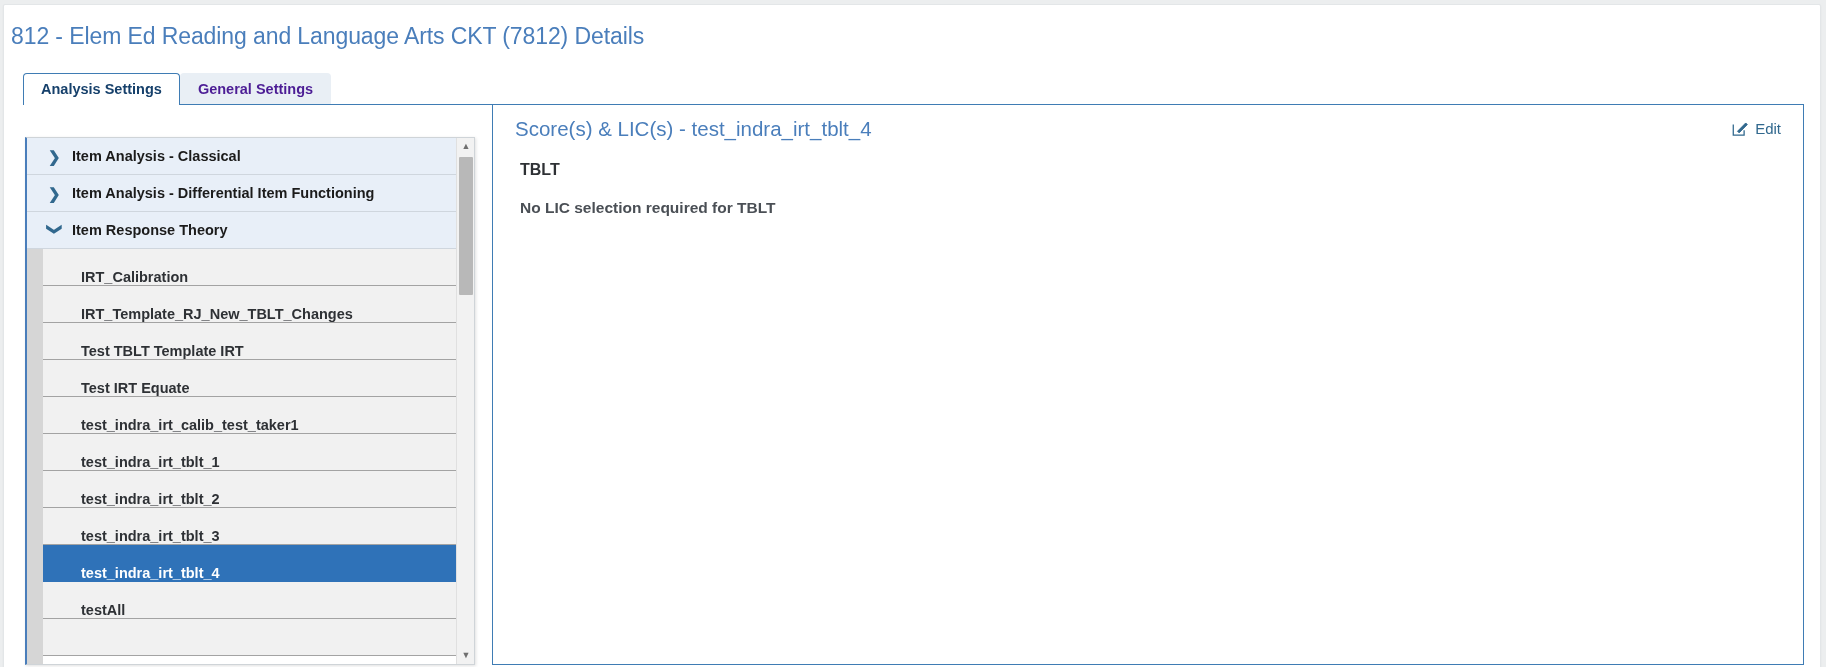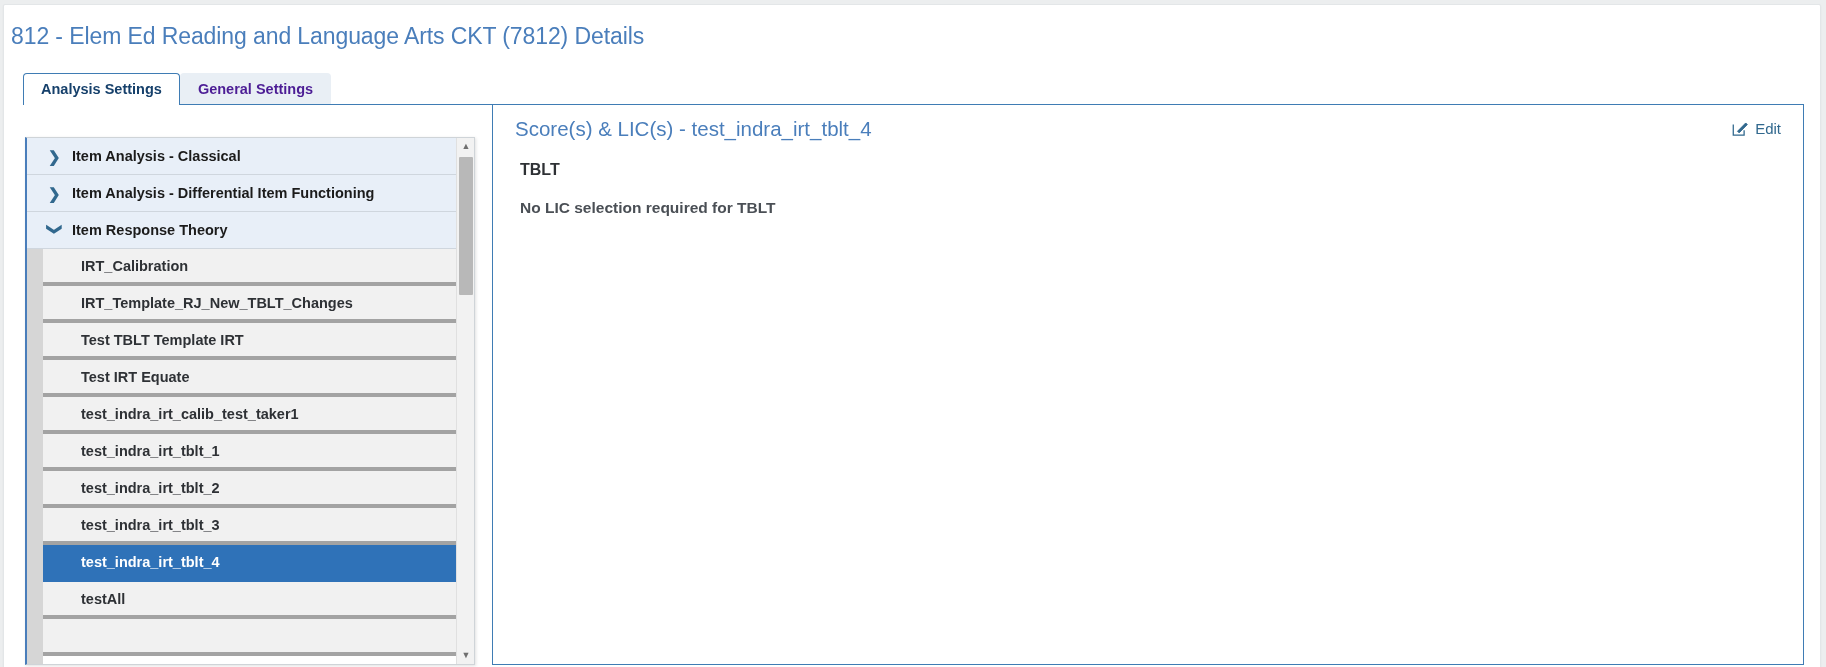--- a/index.html
+++ b/index.html
@@ -114,23 +114,23 @@
     width: 15px;
     margin-right: 9px;
     color: #31688e;
     font-size: 15px;
     font-weight: bold;
     line-height: 1;
   }
   .tree-item {
     height: 37px;
     display: flex;
-    align-items: center;
+    align-items: flex-end;
     background: #f1f1f1;
-    border-bottom: 4px solid #a3a3a3;
+    border-bottom: 1px solid #a3a3a3;
     font-size: 14.5px;
     font-weight: bold;
     color: #2e3135;
     padding-left: 38px;
     cursor: pointer;
     margin-left: 16px;
     white-space: nowrap;
   }
   .tree-item.selected {
     background: #2f72b8;

